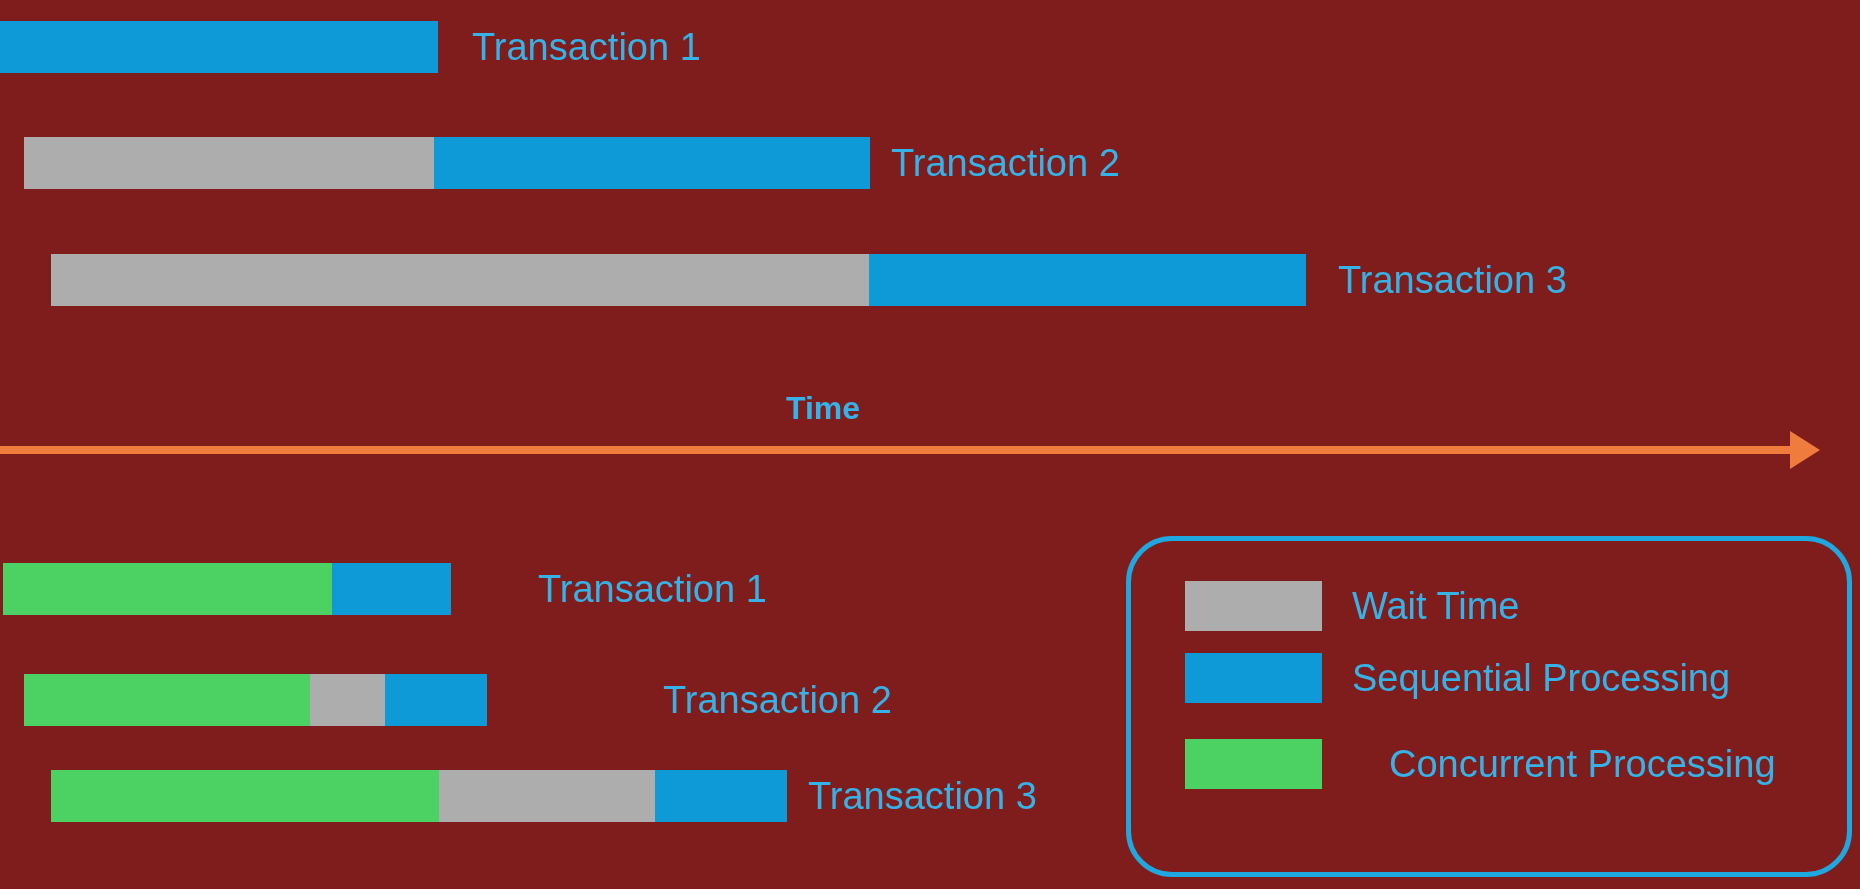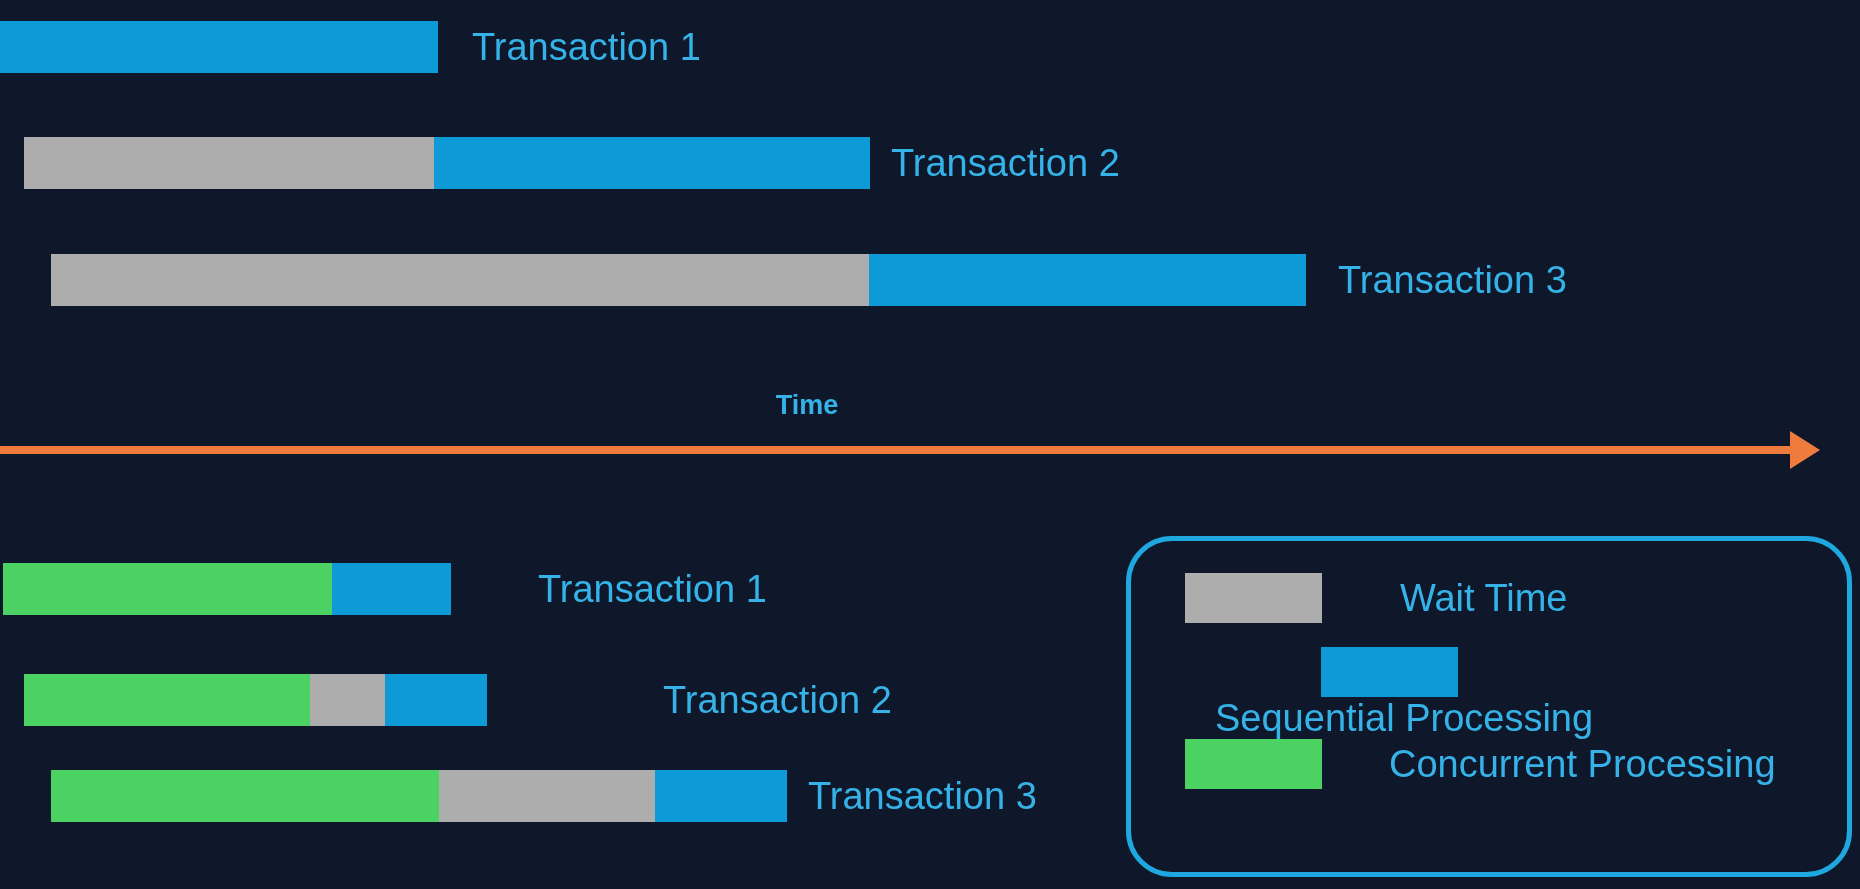--- a/index.html
+++ b/index.html
@@ -5,21 +5,21 @@
 <style>
   html, body {
     margin: 0;
     padding: 0;
     background: #000000;
   }
   #canvas {
     position: relative;
     width: 1860px;
     height: 889px;
-    background: #0f172a;
+    background: #7f1d1d;
     overflow: hidden;
     font-family: "Liberation Sans", "DejaVu Sans", sans-serif;
   }
   .bar-seg {
     position: absolute;
     height: 52px;
   }
   .bar-label {
     position: absolute;
     color: #35b3e8;
@@ -28,26 +28,26 @@
     white-space: nowrap;
     line-height: 52px;
   }
   .seg-wait        { background: #adadad; }
   .seg-sequential  { background: #0d9ad7; }
   .seg-concurrent  { background: #4bd262; }
 
   
   #time-axis-label {
     position: absolute;
-    left: 0;
+    left: 16px;
     top: 390px;
     width: 1614px;
     text-align: center;
     color: #35b3e8;
-    font-size: 27px;
+    font-size: 32px;
     font-weight: 700;
   }
   #time-axis-line {
     position: absolute;
     left: 0px;
     top: 446px;
     width: 1794px;
     height: 8px;
     background: #ef7b3d;
   }
@@ -122,25 +122,25 @@
       <div class="bar-seg seg-wait" style="left: 310px; top: 674px; width: 75px;"></div>
       <div class="bar-seg seg-sequential" style="left: 385px; top: 674px; width: 102px;"></div>
       <div class="bar-label" style="left: 663px; top: 674px;">Transaction 2</div>
       <div class="bar-seg seg-concurrent" style="left: 51px; top: 770px; width: 388px;"></div>
       <div class="bar-seg seg-wait" style="left: 439px; top: 770px; width: 216px;"></div>
       <div class="bar-seg seg-sequential" style="left: 655px; top: 770px; width: 132px;"></div>
       <div class="bar-label" style="left: 808px; top: 770px;">Transaction 3</div>
     </div>
 
   <div id="legend-box">
-      <div class="legend-row" style="top: 32px; gap: 48px;">
+      <div class="legend-row" style="top: 40px;">
         <div class="legend-swatch seg-wait"></div>
         <div class="legend-text">Wait Time</div>
       </div>
-      <div class="legend-row" style="top: 106px; flex-direction: column;">
+      <div class="legend-row" style="top: 112px;">
         <div class="legend-swatch seg-sequential"></div>
         <div class="legend-text">Sequential Processing</div>
       </div>
       <div class="legend-row" style="top: 198px; gap: 37px;">
         <div class="legend-swatch seg-concurrent"></div>
         <div class="legend-text">Concurrent Processing</div>
       </div>
     </div>
 
 </div>

